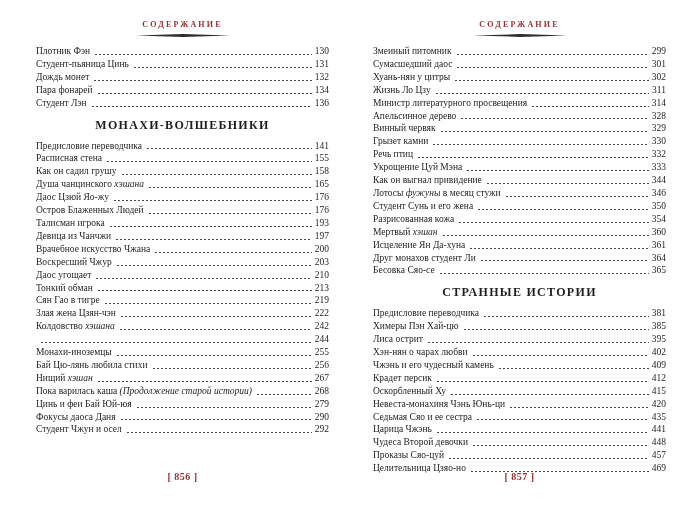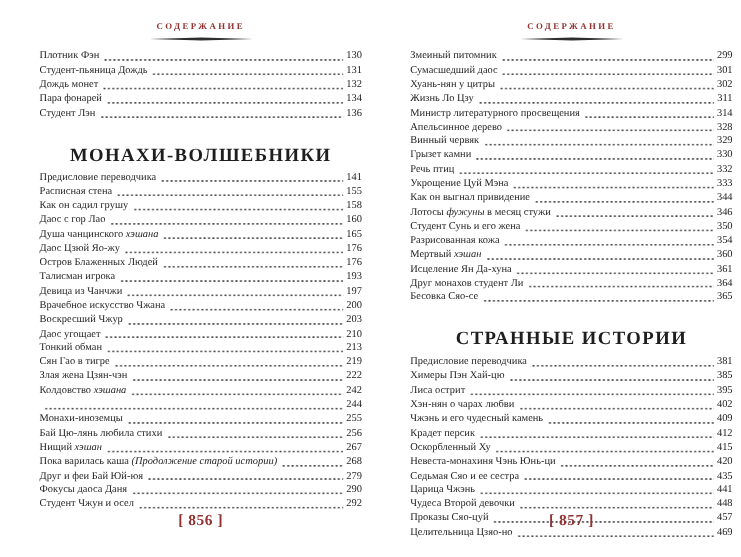--- a/index.html
+++ b/index.html
@@ -41,30 +41,30 @@
     flex:1 1 auto;min-width:8px;height:10px;
     margin:0 3px 1px 4px;
     background-image:radial-gradient(circle, #474747 0.8px, transparent 1px);
     background-size:4px 3px;
     background-repeat:repeat-x;
     background-position:left bottom 1px;
   }
   .pageno{flex:0 0 auto;}
   .section-heading{
     text-align:center;
-    font-size:17px;font-weight:bold;
+    font-size:12px;font-weight:bold;
     letter-spacing:1.3px;
     line-height:14px;
-    margin:24px 0 8px;
+    margin:8px 0 8px;
     white-space:nowrap;
   }
   .page-footer{
     position:absolute;left:36px;right:8px;bottom:24px;
     text-align:center;
-    font-size:14px;font-weight:bold;
+    font-size:10px;font-weight:bold;
     letter-spacing:0.5px;
     color:var(--accent);
   }
 </style>
 </head>
 <body>
 
 <div class="spread">
 
   <div class="page">
@@ -74,21 +74,21 @@
         <polygon points="0,2.5 47,1.1 94,2.5 47,3.9" fill="#2e2e2e"></polygon>
       </svg>
     </div>
     <div class="toc">
         <div class="row">
           <span class="title"><span>Плотник Фэн</span></span>
           <span class="leader"></span>
           <span class="pageno">130</span>
         </div>
         <div class="row">
-          <span class="title"><span>Студент-пьяница Дождь</span></span>
+          <span class="title"><span>Студент-пьяница Цинь</span></span>
           <span class="leader"></span>
           <span class="pageno">131</span>
         </div>
         <div class="row">
           <span class="title"><span>Дождь монет</span></span>
           <span class="leader"></span>
           <span class="pageno">132</span>
         </div>
         <div class="row">
           <span class="title"><span>Пара фонарей</span></span>
@@ -110,25 +110,20 @@
           <span class="title"><span>Расписная стена</span></span>
           <span class="leader"></span>
           <span class="pageno">155</span>
         </div>
         <div class="row">
           <span class="title"><span>Как он садил грушу</span></span>
           <span class="leader"></span>
           <span class="pageno">158</span>
         </div>
         <div class="row">
-          <span class="title"><span>Даос с гор Лао</span></span>
-          <span class="leader"></span>
-          <span class="pageno">160</span>
-        </div>
-        <div class="row">
           <span class="title"><span>Душа чанцинского </span><span class="it">хэшана</span></span>
           <span class="leader"></span>
           <span class="pageno">165</span>
         </div>
         <div class="row">
           <span class="title"><span>Даос Цзюй Яо-жу</span></span>
           <span class="leader"></span>
           <span class="pageno">176</span>
         </div>
         <div class="row">
@@ -199,21 +194,21 @@
           <span class="title"><span>Нищий </span><span class="it">хэшан</span></span>
           <span class="leader"></span>
           <span class="pageno">267</span>
         </div>
         <div class="row">
           <span class="title"><span>Пока варилась каша </span><span class="it">(Продолжение старой истории)</span></span>
           <span class="leader"></span>
           <span class="pageno">268</span>
         </div>
         <div class="row">
-          <span class="title"><span>Друг и феи Бай Юй-юя</span></span>
+          <span class="title"><span>Цинь и феи Бай Юй-юя</span></span>
           <span class="leader"></span>
           <span class="pageno">279</span>
         </div>
         <div class="row">
           <span class="title"><span>Фокусы даоса Даня</span></span>
           <span class="leader"></span>
           <span class="pageno">290</span>
         </div>
         <div class="row">
           <span class="title"><span>Студент Чжун и осел</span></span>

